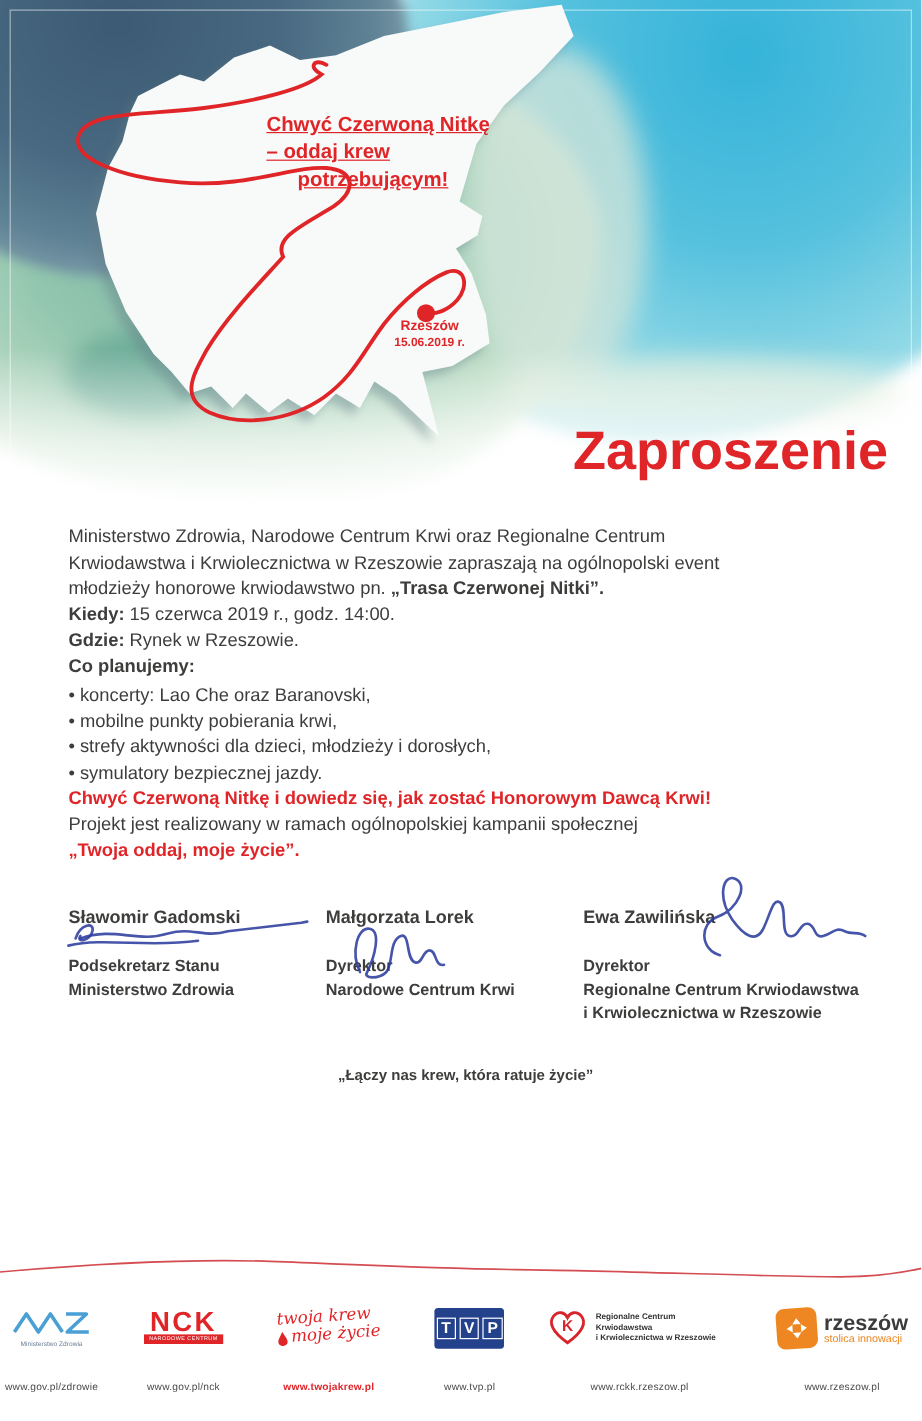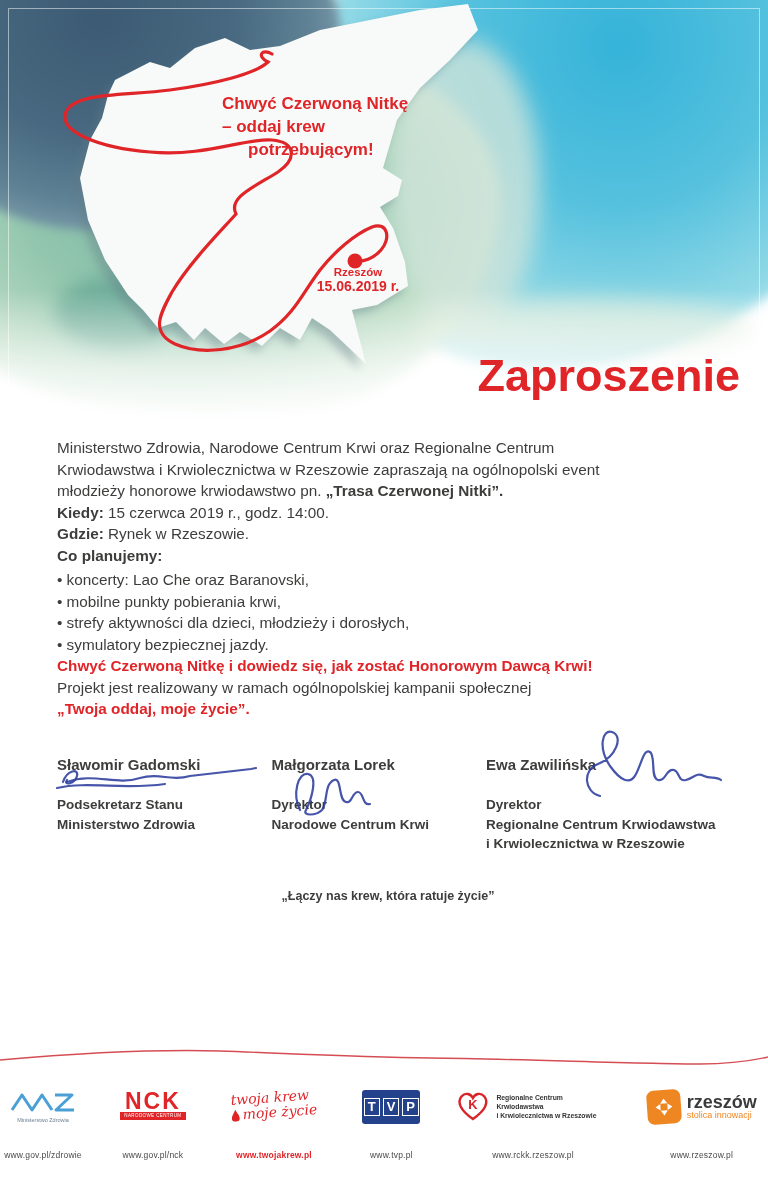--- a/index.html
+++ b/index.html
@@ -25,25 +25,25 @@
     border-radius:50%;background:#5ba08f;}
   .wc-fade{left:0;top:290px;width:768px;height:140px;
     background:linear-gradient(to bottom, rgba(255,255,255,0) 0%, rgba(255,255,255,.65) 55%, #fff 95%);}
   .hero-frame{position:absolute;left:8px;right:8px;top:8px;height:380px;
     border:1px solid rgba(255,255,255,.5);border-bottom:none;pointer-events:none;}
   .map-svg{position:absolute;left:0;top:0;}
   .map-shape{fill:#f7faf9;filter:drop-shadow(-6px 6px 4px rgba(100,125,135,.4));}
   .thread{fill:none;stroke:#e02529;stroke-width:3.2;stroke-linecap:round;}
   
   .tagline{position:absolute;left:222px;top:92px;color:#e02529;font-weight:bold;
-    font-size:17px;line-height:23px;letter-spacing:0;}
+    font-size:17px;line-height:23px;letter-spacing:0;text-decoration:underline;}
   .tagline .l3{margin-left:26px;}
   .map-label{position:absolute;left:316px;top:265px;width:84px;text-align:center;
     color:#e02529;font-weight:bold;font-size:11.5px;line-height:14px;}
-  .map-label .date{font-size:14px;}
+  .map-label .date{font-size:10px;}
   
   .title{position:absolute;right:28px;top:350px;color:#e02529;font-weight:bold;
     font-size:45px;letter-spacing:0px;}
   
   .content{position:absolute;left:57px;top:437px;width:662px;font-size:15.3px;line-height:21.5px;}
   .content p{margin:0;}
   b{font-weight:bold;}
   .mt1{margin-top:22px;} .mt2{margin-top:16px;}
   ul.plan{list-style:none;margin:3px 0 0 0;padding:0;}
   ul.plan li::before{content:"• ";}

